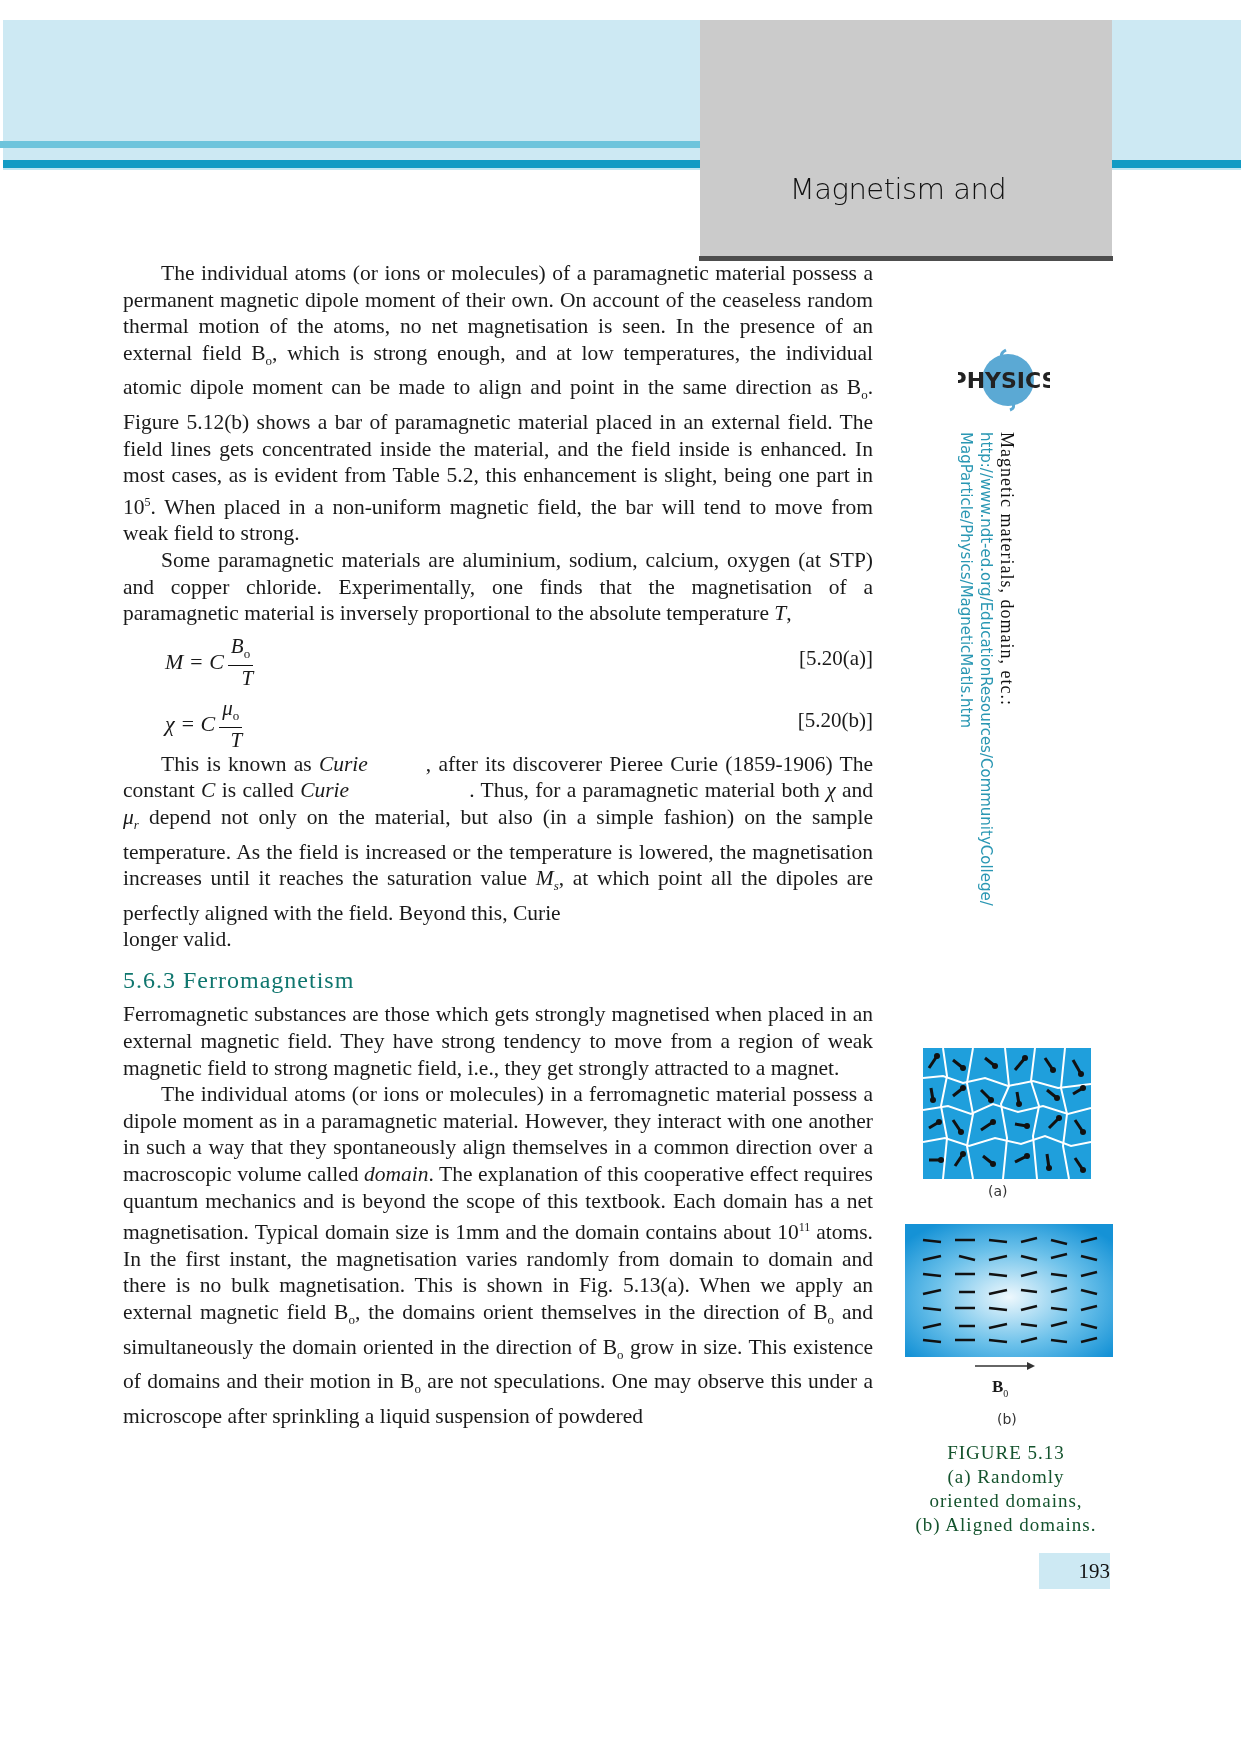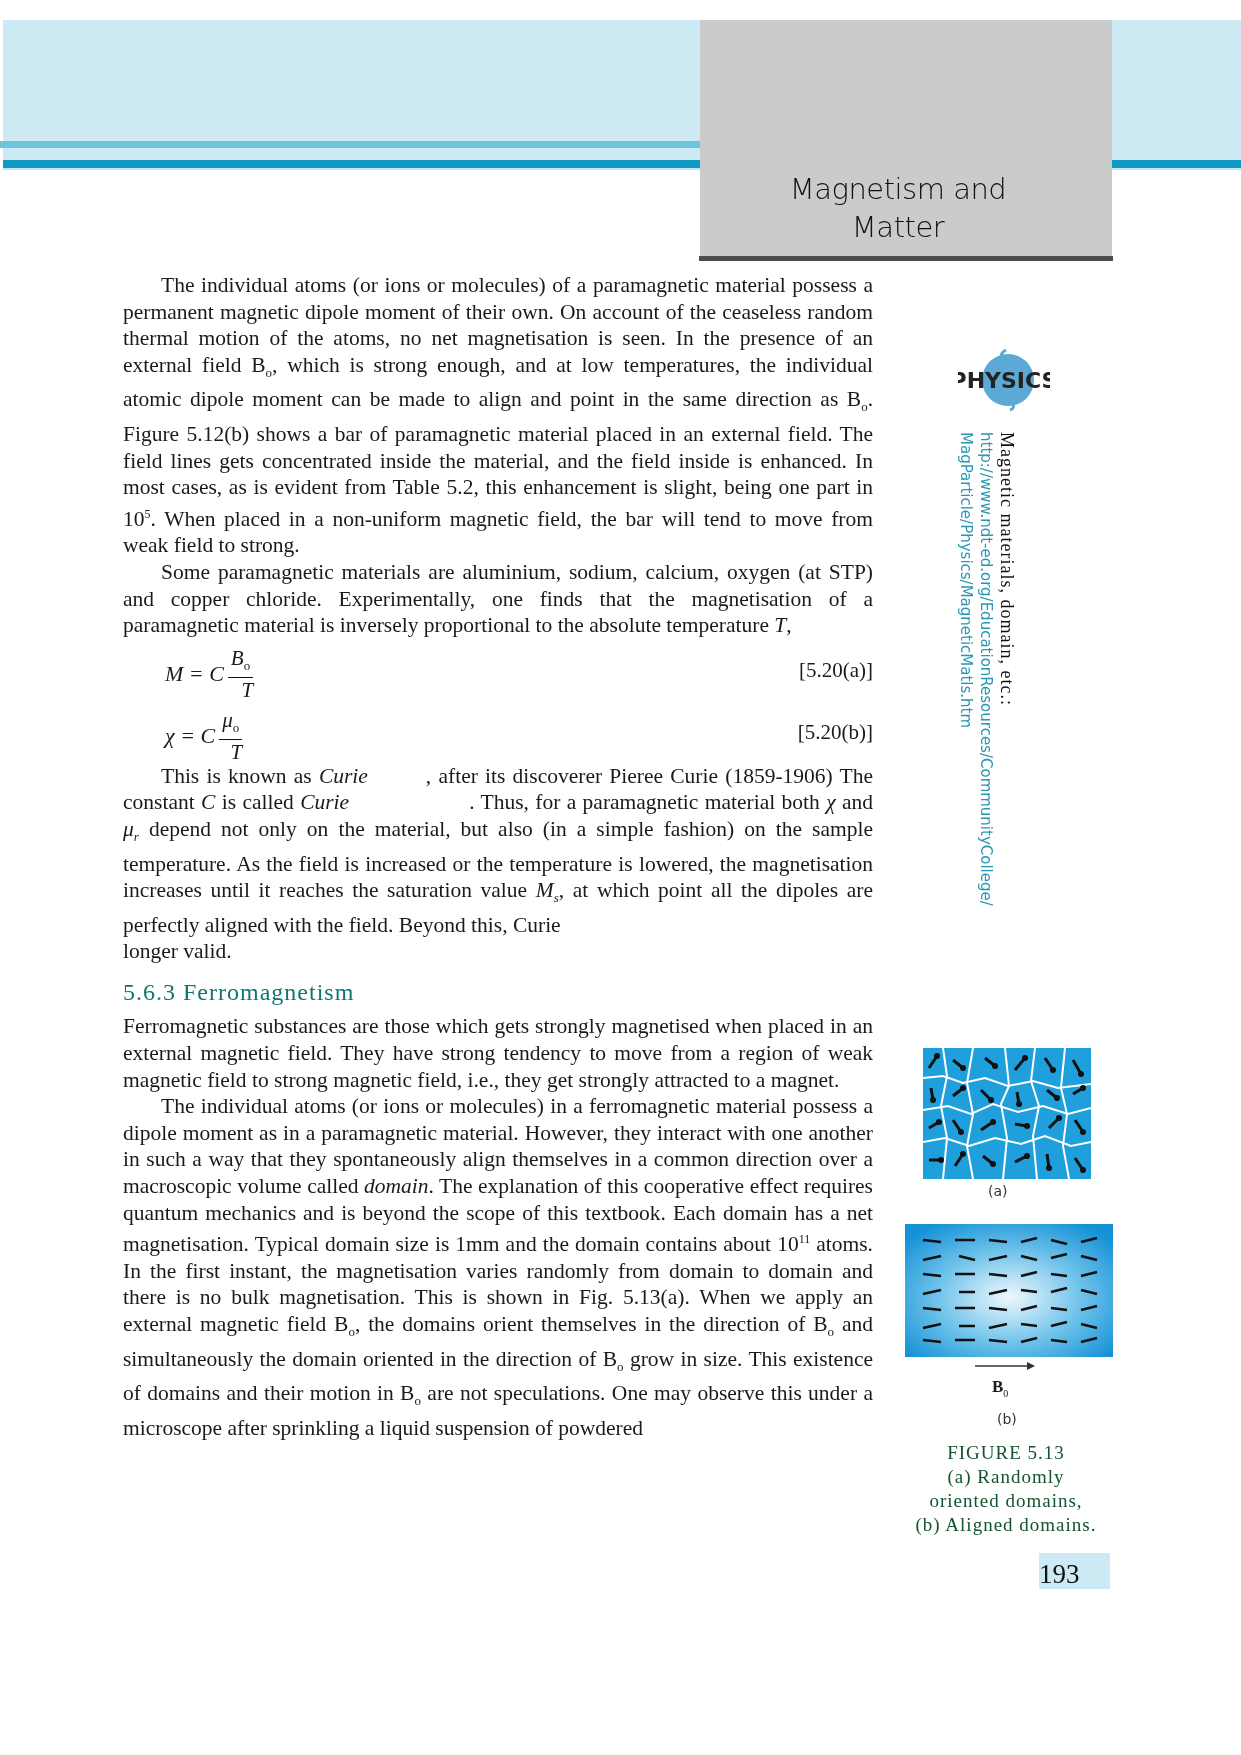--- a/index.html
+++ b/index.html
@@ -11,21 +11,21 @@
   .stripe-mid { position:absolute; left:0; top:141px; width:700px; height:7px; background:#6ec4dc; }
   .stripe-dark { position:absolute; left:3px; top:160px; width:1238px; height:8px; background:#119bc4; }
   .stripe-edge { position:absolute; left:3px; top:168px; width:1238px; height:2px; background:#bfe6f2; }
   .chapter-box { position:absolute; left:700px; top:20px; width:412px; height:237px; background:#cbcbcb; }
   .chapter-box-bar { position:absolute; left:699px; top:256px; width:414px; height:5px; background:#4d4d4d; }
   .chapter-title {
     position:absolute; left:700px; top:170px; width:396px; text-align:center;
     font-family: "DejaVu Sans", sans-serif; font-size:29px; line-height:38px; color:#111;
     letter-spacing:-0.5px; font-weight:300;
   }
-  .main { position:absolute; left:123px; top:272px; width:750px; font-size:21.5px; line-height:26.6px; }
+  .main { position:absolute; left:123px; top:260px; width:750px; font-size:21.5px; line-height:26.6px; }
   .p { margin:0; text-align:justify; }
   .indent { text-indent:38px; }
   .sub { font-size:13px; vertical-align:-5px; }
   .sup { font-size:12px; vertical-align:8px; }
   .eq-row { position:relative; height:62px;font-family:Liberation Serif, serif; }
   .eq { position:absolute; left:42px; top:8px; font-style:italic; font-size:22px; display:flex; align-items:center; }
   .frac { display:inline-flex; flex-direction:column; align-items:flex-end; margin-left:4px; font-size:21px; }
   .frac .num { border-bottom:1px solid #111; padding:0 3px; line-height:22px; }
   .frac .den { line-height:24px; }
   .eq-num { position:absolute; right:0; top:18px; font-size:21px; }
@@ -42,34 +42,33 @@
   .fig-a-cap { position:absolute; left:988px; top:1183px; font-family:"DejaVu Sans", sans-serif; font-size:14px; color:#333; }
   .fig-b { position:absolute; left:905px; top:1224px; width:208px; height:133px; }
   .fig-b-arrow { position:absolute; left:975px; top:1361px; }
   .fig-b-label { position:absolute; left:992px; top:1377px; font-weight:bold; font-size:17px; }
   .fig-b-cap { position:absolute; left:997px; top:1411px; font-family:"DejaVu Sans", sans-serif; font-size:14px; color:#333; }
   .figure-caption {
     position:absolute; left:895px; top:1441px; width:222px; text-align:center;
     color:#14532d; font-size:19px; line-height:24px; letter-spacing:1px;
   }
   .page-num-box { position:absolute; left:1039px; top:1553px; width:71px; height:36px; background:#cde9f3; }
-  .page-num { position:absolute; left:1039px; top:1559px; width:71px; text-align:left; font-size:27px; color:#111; }
+  .page-num { position:absolute; left:1039px; top:1559px; width:71px; text-align:right; font-size:21px; color:#111; }
 </style>
 </head>
 <body>
 
 <div class="band"></div>
 <div class="stripe-mid"></div>
 <div class="stripe-dark"></div>
 <div class="stripe-edge"></div>
 <div class="chapter-box"></div>
 <div class="chapter-box-bar"></div>
 <div class="chapter-title">
   <div>Magnetism and</div>
-  <div>Matter</div>
 </div>
 
 <div class="main">
   <p class="p indent"><span>The individual atoms (or ions or molecules) of a paramagnetic material possess a permanent magnetic dipole moment of their own. On account of the ceaseless random thermal motion of the atoms, no net magnetisation is seen. In the presence of an external field B</span><span class="sub">o</span><span>, which is strong enough, and at low temperatures, the individual atomic dipole moment can be made to align and point in the same direction as B</span><span class="sub">o</span><span>. Figure 5.12(b) shows a bar of paramagnetic material placed in an external field. The field lines gets concentrated inside the material, and the field inside is enhanced. In most cases, as is evident from Table 5.2, this enhancement is slight, being one part in 10</span><span class="sup">5</span><span>. When placed in a non-uniform magnetic field, the bar will tend to move from weak field to strong.</span></p>
 
   <p class="p indent"><span>Some paramagnetic materials are aluminium, sodium, calcium, oxygen (at STP) and copper chloride. Experimentally, one finds that the magnetisation of a paramagnetic material is inversely proportional to the absolute temperature </span><i>T</i><span>,</span></p>
 
   <div class="eq-row">
     <div class="eq">
       <span>M = C</span>

